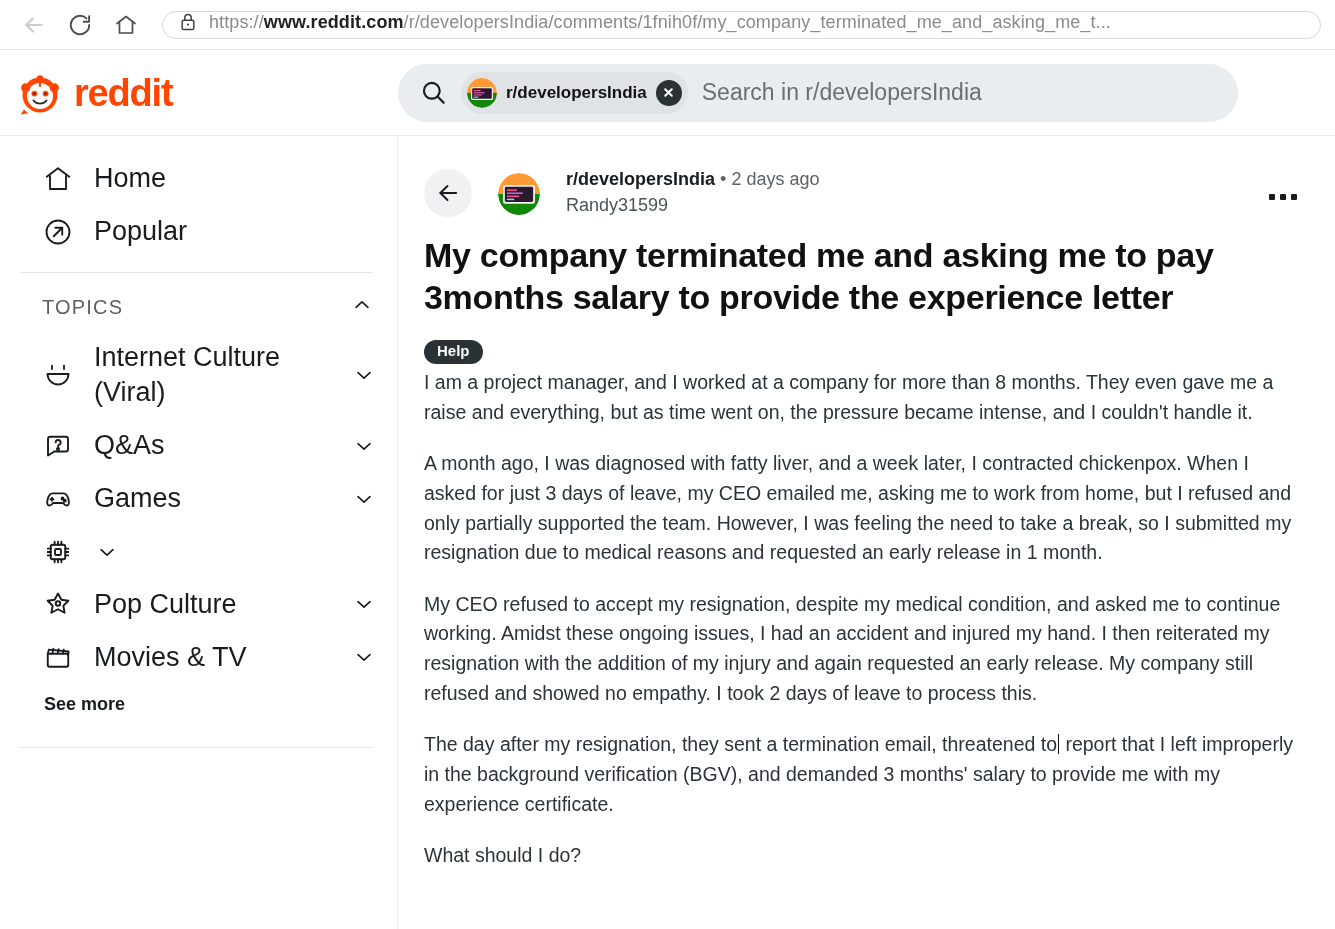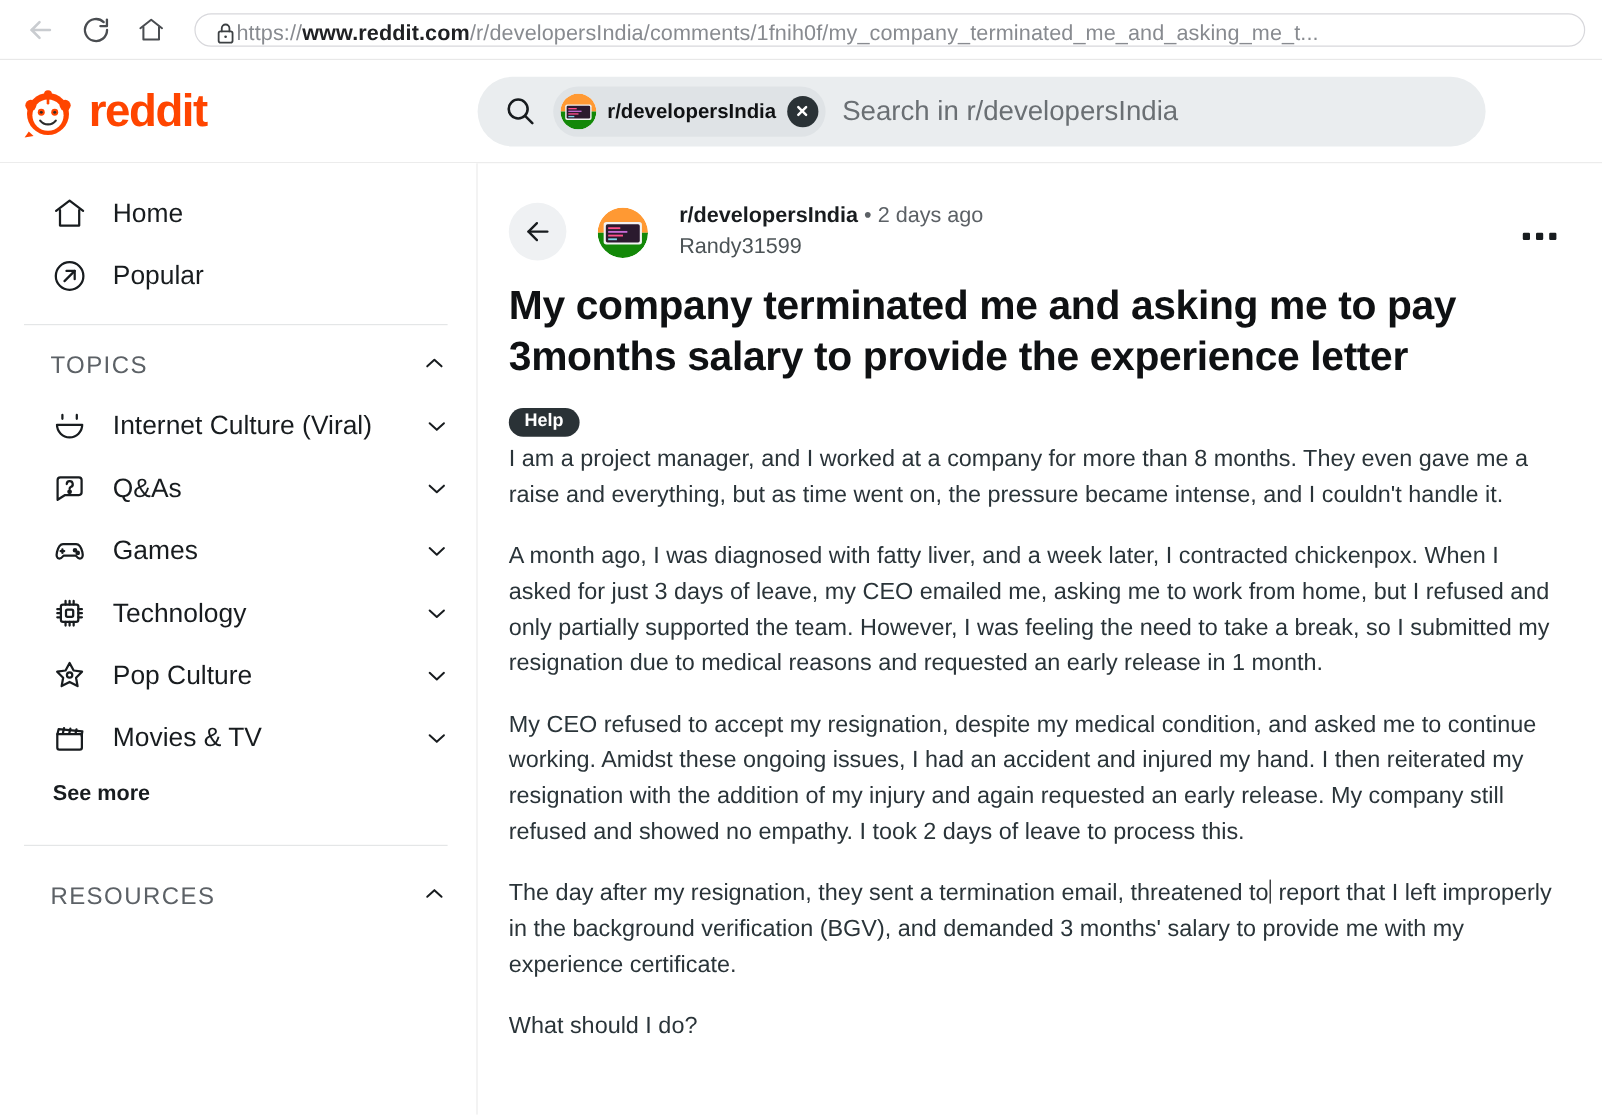--- a/index.html
+++ b/index.html
@@ -30,22 +30,23 @@
   .nav-btn svg { display: block; }
 
   .url-field {
     flex: 1 1 auto;
     height: 28px;
     margin-left: 10px;
     border: 1px solid #d8d8dc;
     border-radius: 19px;
     background: #ffffff;
     display: flex;
-    align-items: flex-end;
+    align-items: flex-start;
     padding: 0 16px;
+    gap: 12px;
     overflow: hidden;
   }
   .url-text {
     font-size: 18px;
     color: #888b90;
     white-space: nowrap;
     overflow: hidden;
     letter-spacing: 0.1px;
   }
   .url-text .host { color: #202124; font-weight: 600; }
@@ -135,21 +136,21 @@
   }
   .nav-row {
     display: flex;
     align-items: center;
     gap: 20px;
     padding: 9px 20px 9px 42px;
     min-height: 52px;
   }
   .nav-row .nav-icon { width: 32px; flex: 0 0 32px; display: flex; align-items: center; justify-content: center; }
   .nav-row .nav-label {
-    font-size: 22px;
+    font-size: 27px;
     color: #181c1f;
     flex: 1 1 auto;
     line-height: 1.3;
   }
   .nav-row .chev { width: 26px; flex: 0 0 26px; display: flex; align-items: center; justify-content: center; }
   .sb-divider {
     height: 1px;
     background: #e4e6e7;
     margin: 14px 24px 10px 20px;
   }
@@ -422,21 +423,20 @@
     </div>
 
     <div class="nav-row">
       <span class="nav-icon">
         <svg width="30" height="30" viewBox="0 0 24 24" fill="none" stroke="#181c1f" stroke-width="1.5" stroke-linecap="round" stroke-linejoin="round">
           <rect x="6.2" y="6.2" width="11.6" height="11.6" rx="1.4"></rect>
           <rect x="9.6" y="9.6" width="4.8" height="4.8" rx="1"></rect>
           <path d="M9.3 6.2V3.8M12 6.2V3.8M14.7 6.2V3.8M9.3 20.2v-2.4M12 20.2v-2.4M14.7 20.2v-2.4M6.2 9.3H3.8M6.2 12H3.8M6.2 14.7H3.8M20.2 9.3h-2.4M20.2 12h-2.4M20.2 14.7h-2.4"></path>
         </svg>
       </span>
-      <span class="nav-label">Technology</span>
       <span class="chev">
         <svg width="22" height="22" viewBox="0 0 24 24" fill="none" stroke="#181c1f" stroke-width="1.8" stroke-linecap="round" stroke-linejoin="round">
             <path d="M5.5 9.5L12 15.5l6.5-6"></path>
           </svg>
       </span>
     </div>
 
     <div class="nav-row">
       <span class="nav-icon">
         <svg width="30" height="30" viewBox="0 0 24 24" fill="none" stroke="#181c1f" stroke-width="1.5" stroke-linecap="round" stroke-linejoin="round">
@@ -465,28 +465,20 @@
         <svg width="22" height="22" viewBox="0 0 24 24" fill="none" stroke="#181c1f" stroke-width="1.8" stroke-linecap="round" stroke-linejoin="round">
             <path d="M5.5 9.5L12 15.5l6.5-6"></path>
           </svg>
       </span>
     </div>
 
     <div class="see-more">See more</div>
 
     <div class="sb-divider" style="margin-top:22px;"></div>
 
-    <div class="section-head" style="margin-top:18px;">
-      <span class="section-title">RESOURCES</span>
-      <span class="chev">
-        <svg width="22" height="22" viewBox="0 0 24 24" fill="none" stroke="#181c1f" stroke-width="1.8" stroke-linecap="round" stroke-linejoin="round">
-            <path d="M5.5 14.5L12 8.5l6.5 6"></path>
-          </svg>
-      </span>
-    </div>
   </div>
 
   <div class="main">
 
     <div class="post-head">
       <div class="back-circle">
         <svg width="26" height="26" viewBox="0 0 24 24" fill="none" stroke="#181c1f" stroke-width="1.8" stroke-linecap="round" stroke-linejoin="round">
           <path d="M19.5 12H5"></path>
             <path d="M11.5 18.5L5 12l6.5-6.5"></path>
         </svg>

